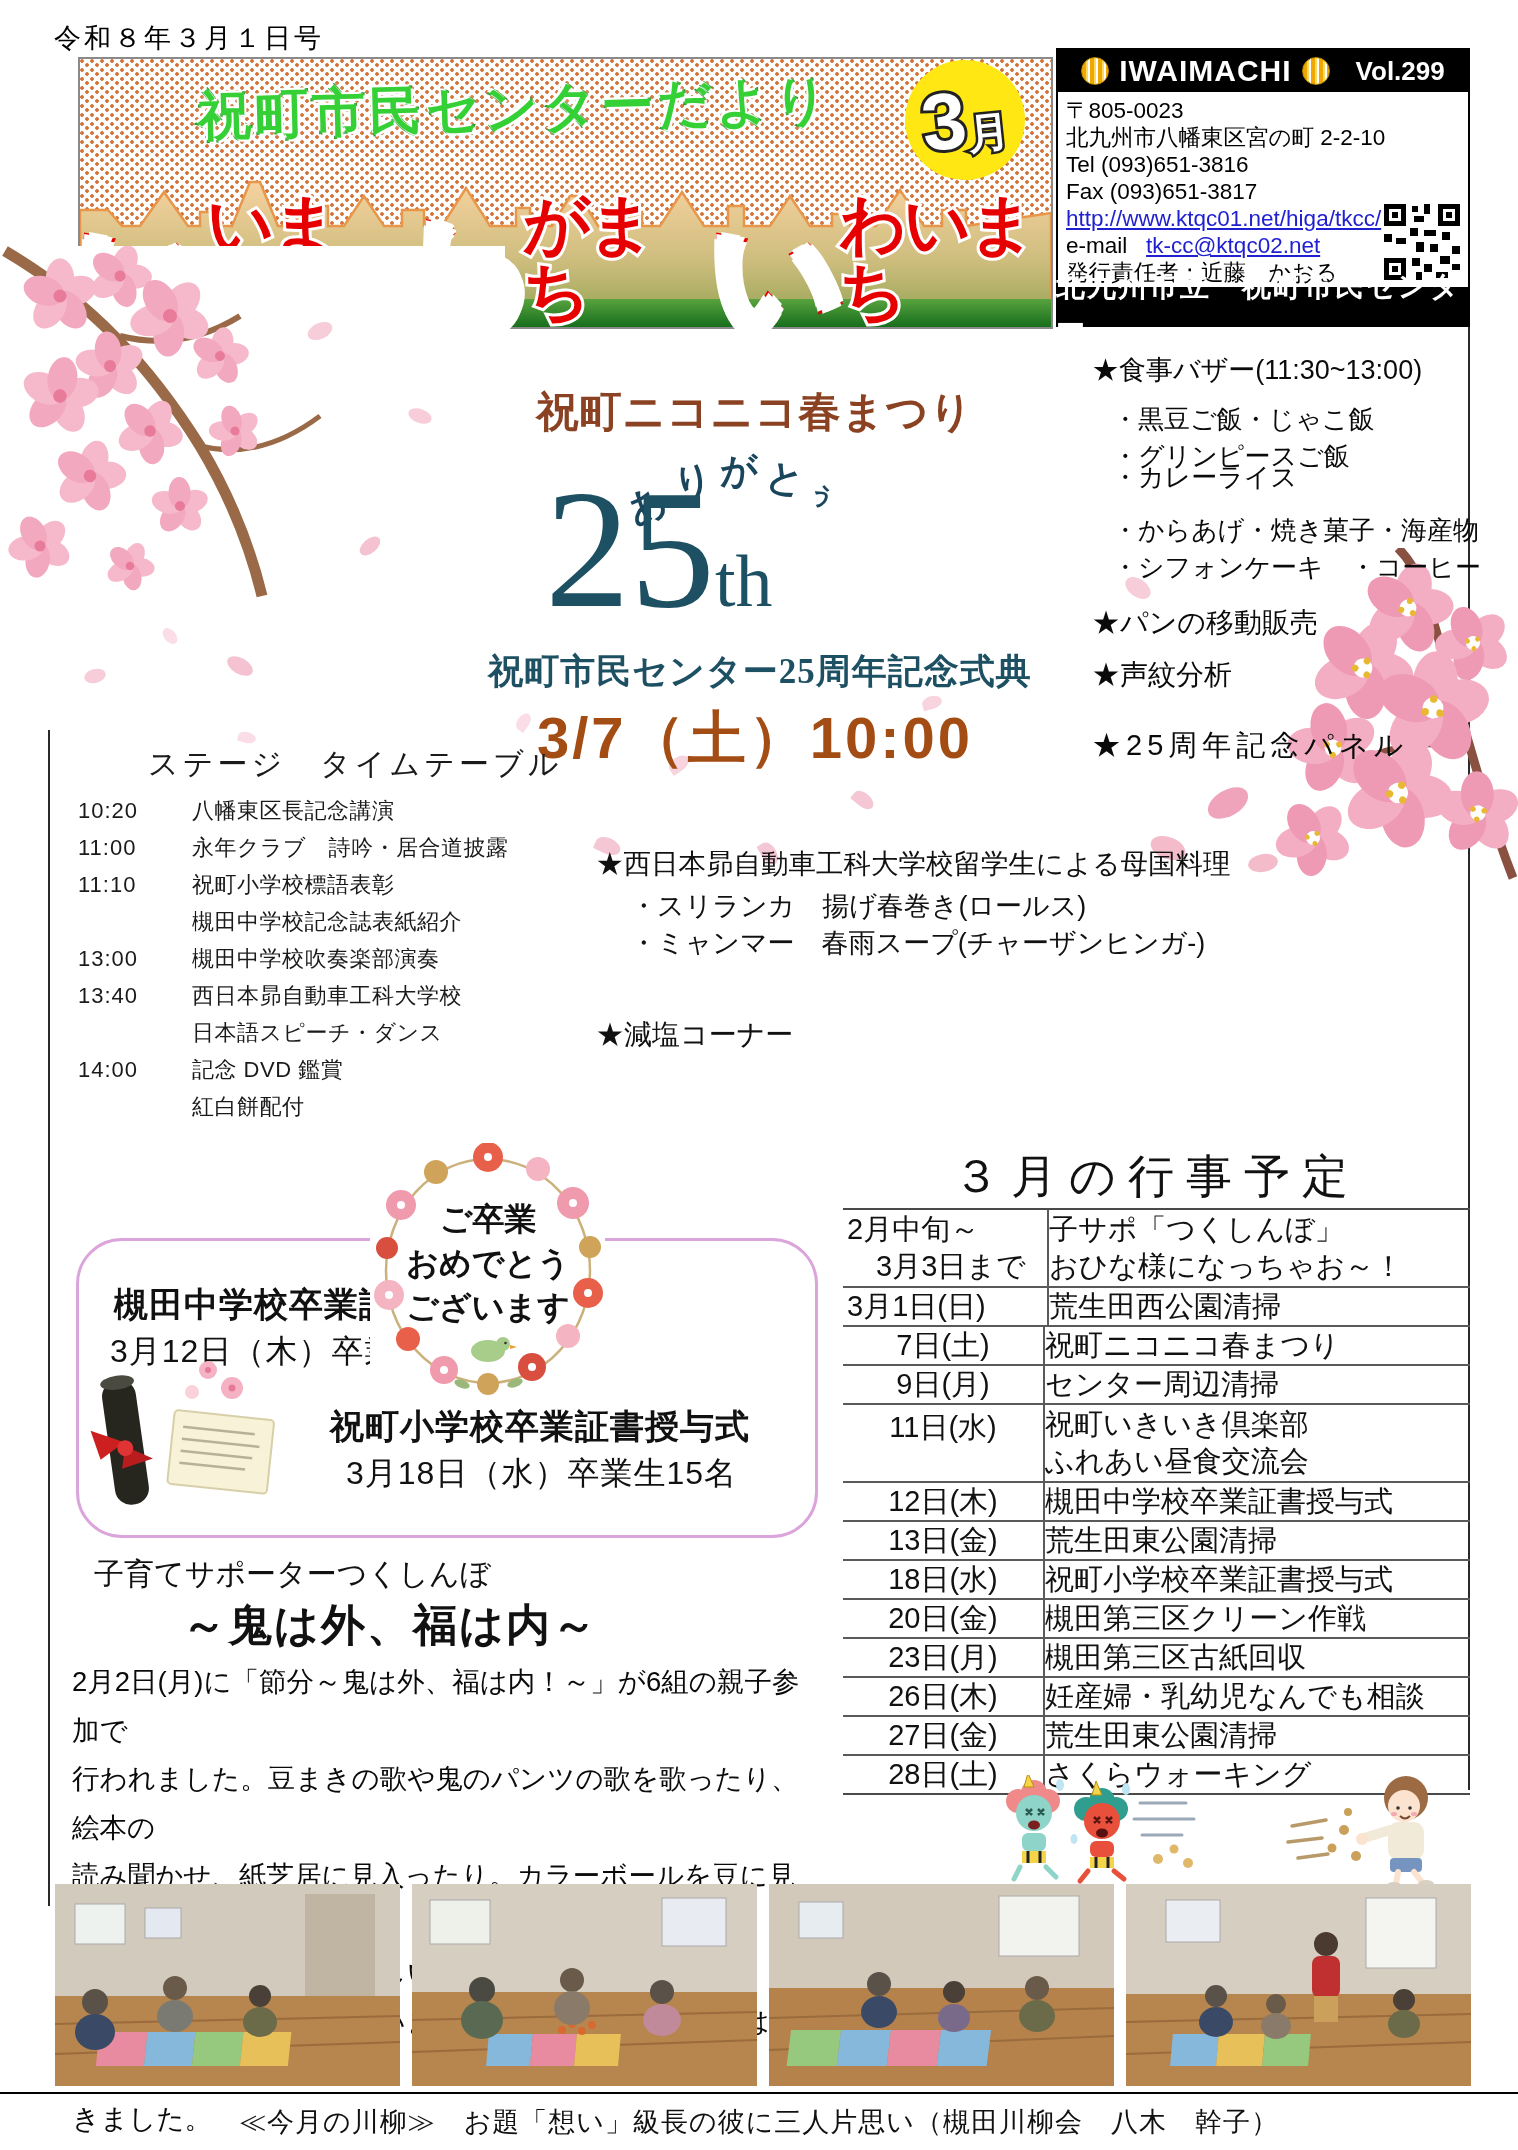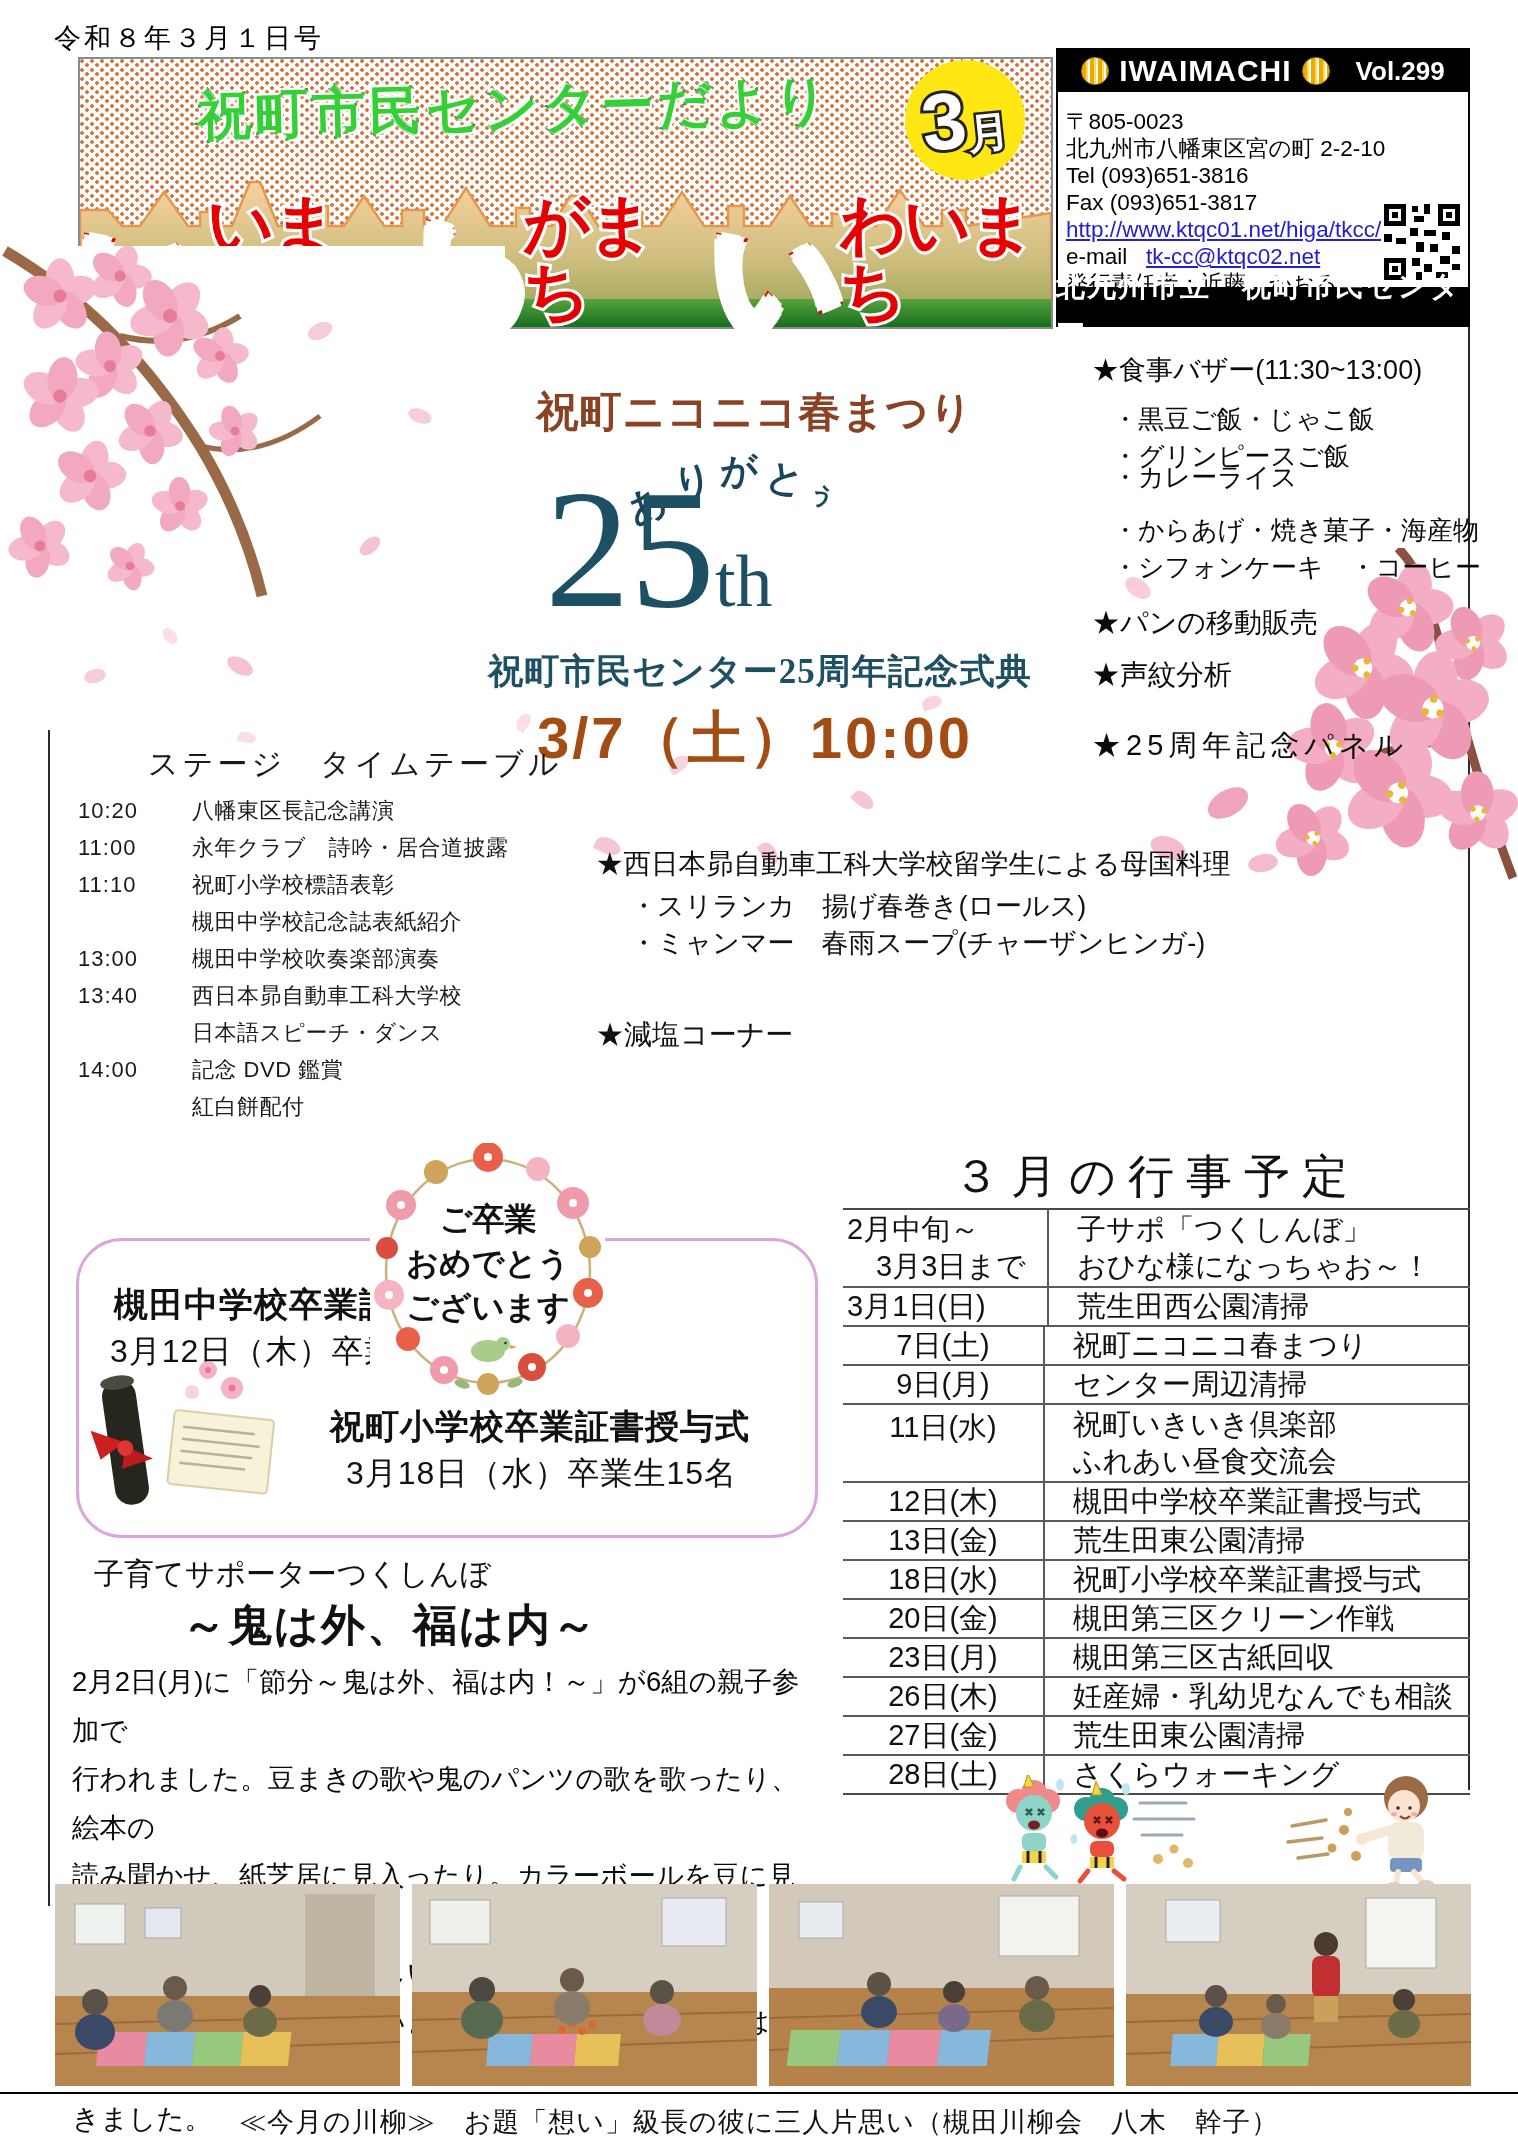--- a/index.html
+++ b/index.html
@@ -33,21 +33,21 @@
   .m-num{font-size:80px;font-weight:bold;color:#fff;-webkit-text-stroke:6px #222;paint-order:stroke;}
   .m-unit{font-size:42px;font-weight:bold;color:#fff;-webkit-text-stroke:5px #222;paint-order:stroke;margin-top:30px;}
 
   
   .info-box{left:1056px;top:48px;width:410px;height:238px;border:2px solid #000;background:#fff;z-index:4;}
   .brand-bar{height:42px;background:#000;color:#fff;display:flex;align-items:center;justify-content:center;gap:10px;}
   .brand{font-size:30px;font-weight:bold;letter-spacing:1px;}
   .volume{font-size:26px;font-weight:bold;margin-left:16px;}
   .temari{width:26px;height:26px;border-radius:50%;border:1px solid #b98a00;
     background:repeating-linear-gradient(90deg,#f0a800 0 4px,#ffd95e 4px 6px,#fff 6px 8px);}
-  .info-lines{padding:16px 8px;font-size:22.5px;line-height:27px;color:#000;}
+  .info-lines{padding:5px 8px;font-size:22.5px;line-height:27px;color:#000;}
   .link{color:#2020d0;text-decoration:underline;}
   .qr{position:absolute;right:6px;bottom:6px;width:80px;height:80px;}
   .org-bar{left:1056px;top:287px;width:414px;height:40px;background:#000;color:#fff;font-weight:bold;
     font-size:29px;display:flex;align-items:center;justify-content:center;letter-spacing:2px;z-index:4;}
 
   
   .rule-v{width:0;border-left:2px solid #2a2a2a;z-index:1;}
 
   
   .fest-title{left:520px;top:384px;width:470px;text-align:center;font-size:42px;font-weight:bold;
@@ -87,21 +87,21 @@
 
   
   .sched-title{left:843px;top:1146px;width:627px;text-align:center;font-size:46px;letter-spacing:12px;z-index:3;}
   .sched{left:843px;top:1208px;width:627px;border-top:2px solid #4a4a4a;border-bottom:2px solid #4a4a4a;z-index:3;background:transparent;}
   .srow{display:flex;height:37px;border-bottom:2px solid #5a5a5a;}
   .srow.tall{height:76px;}
   .srow:last-child{border-bottom:none;}
   .sdate{width:200px;border-right:2px solid #5a5a5a;display:flex;align-items:center;justify-content:center;
     font-size:29px;line-height:37px;}
   .srow.left .sdate{justify-content:flex-start;padding-left:4px;}
-  .sevent{flex:1;display:flex;align-items:center;padding-left:28px;font-size:29px;line-height:37px;}
+  .sevent{flex:1;display:flex;align-items:center;font-size:29px;line-height:37px;}
 
   
   .grad-box{left:76px;top:1238px;width:736px;height:294px;border:3px solid #dca4dc;border-radius:46px;z-index:2;background:#fff;}
   .g-school1{left:114px;top:1282px;font-size:34px;font-weight:bold;letter-spacing:1px;z-index:3;}
   .g-info1{left:110px;top:1330px;font-size:32px;letter-spacing:1px;z-index:3;}
   .g-school2{left:330px;top:1404px;font-size:34px;font-weight:bold;letter-spacing:1px;z-index:3;}
   .g-info2{left:346px;top:1452px;font-size:32px;letter-spacing:1px;z-index:3;}
   .wreath{left:370px;top:1143px;width:235px;height:256px;z-index:4;}
   .wr-text{left:378px;width:220px;text-align:center;font-weight:bold;color:#111;z-index:5;font-size:32px;}
   .diploma{left:80px;top:1348px;width:195px;height:185px;z-index:4;}

